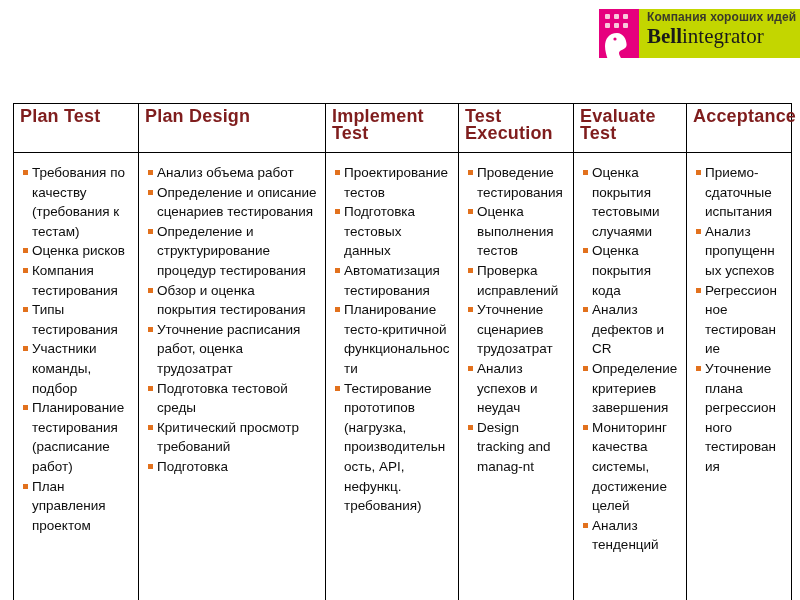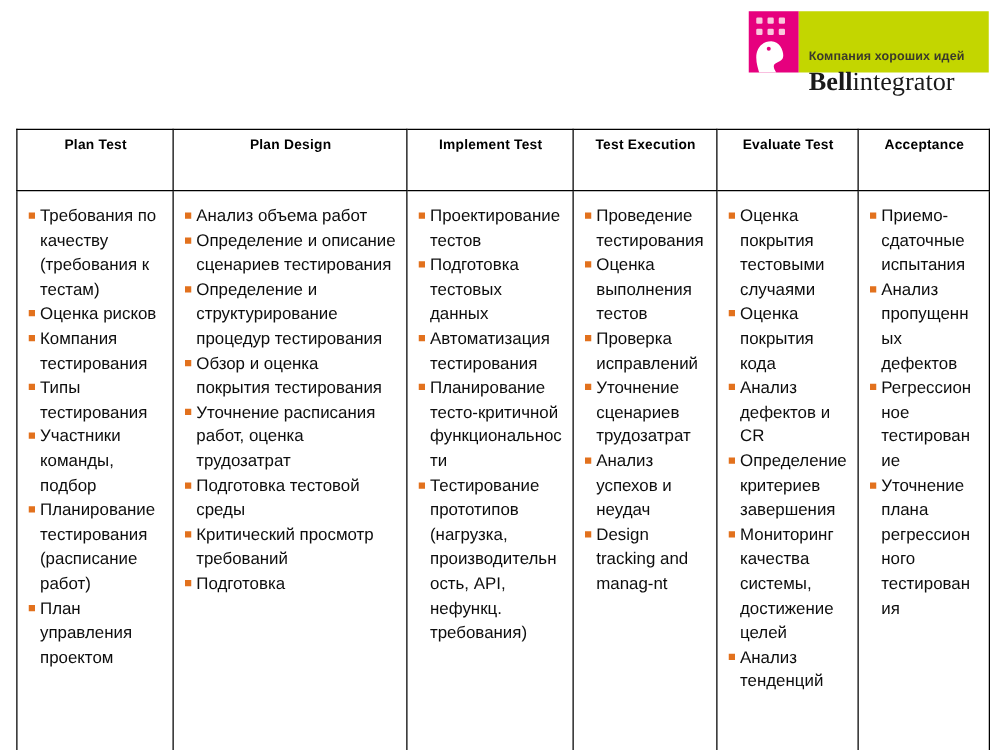--- a/index.html
+++ b/index.html
@@ -62,27 +62,26 @@
   }
   #logo-body {
     flex: 1 1 auto;
     background: #c3d600;
     position: relative;
     padding: 3px 6px 0 8px;
     box-sizing: border-box;
   }
   #logo-tagline {
     font-family: "Liberation Sans", sans-serif;
-    font-size: 10px;
+    font-size: 12px;
     font-weight: bold;
     color: #3a3a2a;
     letter-spacing: 0.1px;
     line-height: 10px;
     white-space: nowrap;
-    margin-top: 29px;
   }
   #logo-wordmark {
     font-family: Liberation Serif, serif;
     font-size: 21px;
     line-height: 30px;
     color: #1a1a1a;
     white-space: nowrap;
     margin-top: -1px;
   }
   #logo-wordmark b {
@@ -118,25 +117,25 @@
   }
   #wbs-table td, #wbs-table th {
     border: 1.5px solid #000000;
     vertical-align: top;
     padding: 0;
     background: #ffffff;
   }
   #wbs-table thead th {
     height: 42px;
     padding: 4px 5px 2px 6px;
-    text-align: center;
-    font-family: "Liberation Sans", sans-serif;
-    font-size: 11px;
-    font-weight: bold;
-    color: #000000;
+    text-align: left;
+    font-family: "Liberation Sans", sans-serif;
+    font-size: 18px;
+    font-weight: bold;
+    color: #7f1d1d;
     line-height: 17px;
     letter-spacing: 0.2px;
   }
   #wbs-table tbody td {
     padding: 6px 4px 0 5px;
   }
 
   ul.bullets {
     list-style: none;
     margin: 4px;
@@ -268,21 +267,21 @@
               <li>Оценка покрытия кода</li>
               <li>Анализ дефектов и CR</li>
               <li>Определение критериев завершения</li>
               <li>Мониторинг качества системы, достижение целей</li>
               <li>Анализ тенденций</li>
             </ul>
         </td>
         <td>
           <ul class="bullets">
               <li>Приемо-сдаточные испытания</li>
-              <li>Анализ пропущенных дефектов</li>
+              <li>Анализ пропущенных успехов</li>
               <li>Регрессионное тестирование</li>
               <li>Уточнение плана регрессионного тестирования</li>
             </ul>
         </td>
       </tr>
     </tbody>
   </table>
 
 </div>
 

